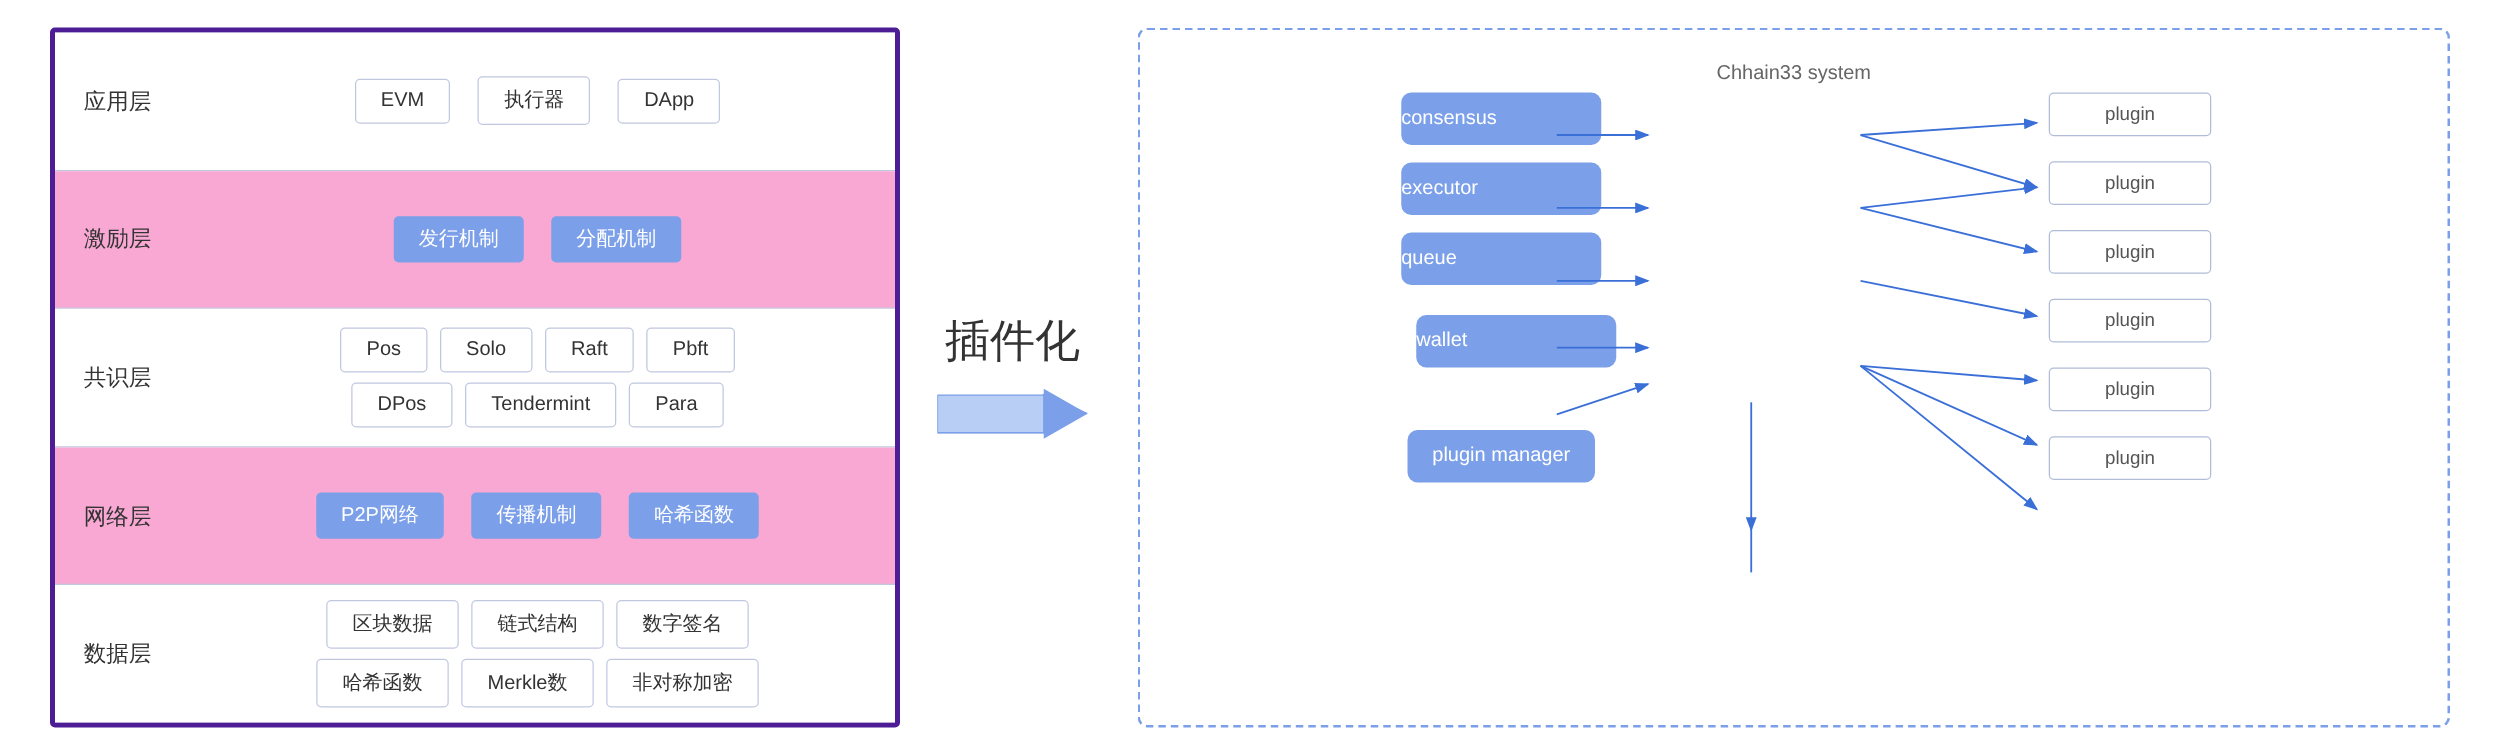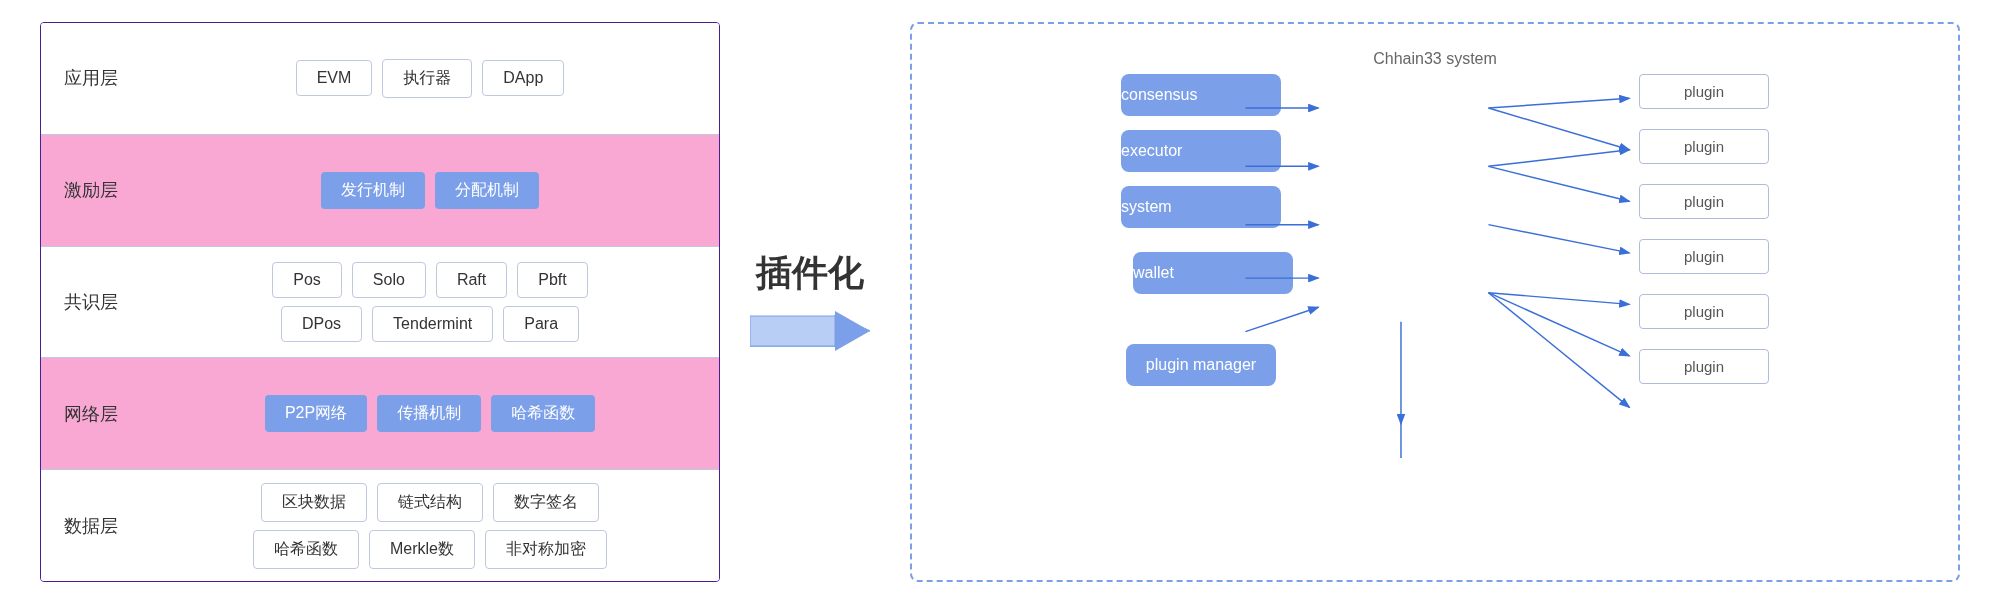--- a/index.html
+++ b/index.html
@@ -28,21 +28,21 @@
       flex-shrink: 0;
       position: relative;
     }
 
     .arch-table {
       width: 100%;
       height: 100%;
       display: flex;
       flex-direction: column;
       gap: 0;
-      border: 1px solid #4c1d95;
+      border: 4px solid #4c1d95;
       border-radius: 4px;
       overflow: hidden;
     }
 
     .arch-row {
       display: flex;
       align-items: center;
       flex: 1;
       border-bottom: 1px solid #c0c8e0;
     }
@@ -60,21 +60,21 @@
       font-weight: 500;
       padding: 8px 4px;
     }
 
     .row-content {
       flex: 1;
       display: flex;
       flex-wrap: wrap;
       align-items: center;
       justify-content: center;
-      gap: 10px;
+      gap: 22px;
       padding: 10px 12px;
     }
 
     .arch-box {
       background: #fff;
       border: 1px solid #c0c8e0;
       border-radius: 4px;
       padding: 8px 20px;
       font-size: 16px;
       color: #333;
@@ -107,21 +107,21 @@
       display: flex;
       flex-direction: column;
       align-items: center;
       justify-content: center;
       gap: 8px;
     }
 
     .arrow-label {
       font-size: 36px;
       color: #333;
-      font-weight: 700;
+      font-weight: 400;
     }
 
     .arrow-shape {
       width: 120px;
       height: 50px;
     }
 
     
     .right-diagram {
       flex: 1;
@@ -295,21 +295,21 @@
 
   <div class="right-diagram" style="position:relative;">
     <div class="right-title">Chhain33 system</div>
 
     <div style="display:flex; width:100%; height:calc(100% - 30px); margin-top:30px; align-items:flex-start; justify-content:space-around; position:relative;">
 
 
       <div style="display:flex; flex-direction:column; align-items:center; gap:0; width:200px; padding-top:0;">
         <div class="r-blue-box" style="margin-bottom:14px;">consensus</div>
         <div class="r-blue-box" style="margin-bottom:14px;">executor</div>
-        <div class="r-blue-box" style="margin-bottom:14px;">system</div>
+        <div class="r-blue-box" style="margin-bottom:14px;">queue</div>
         <div class="r-blue-box wallet-box" style="margin-bottom:30px;">wallet</div>
         <div class="r-plugin-manager">plugin manager</div>
       </div>
 
       <div class="r-right-col" style="padding-top:0; gap:20px;">
         <div class="plugin-box">plugin</div>
         <div class="plugin-box">plugin</div>
         <div class="plugin-box">plugin</div>
         <div class="plugin-box">plugin</div>
         <div class="plugin-box">plugin</div>

